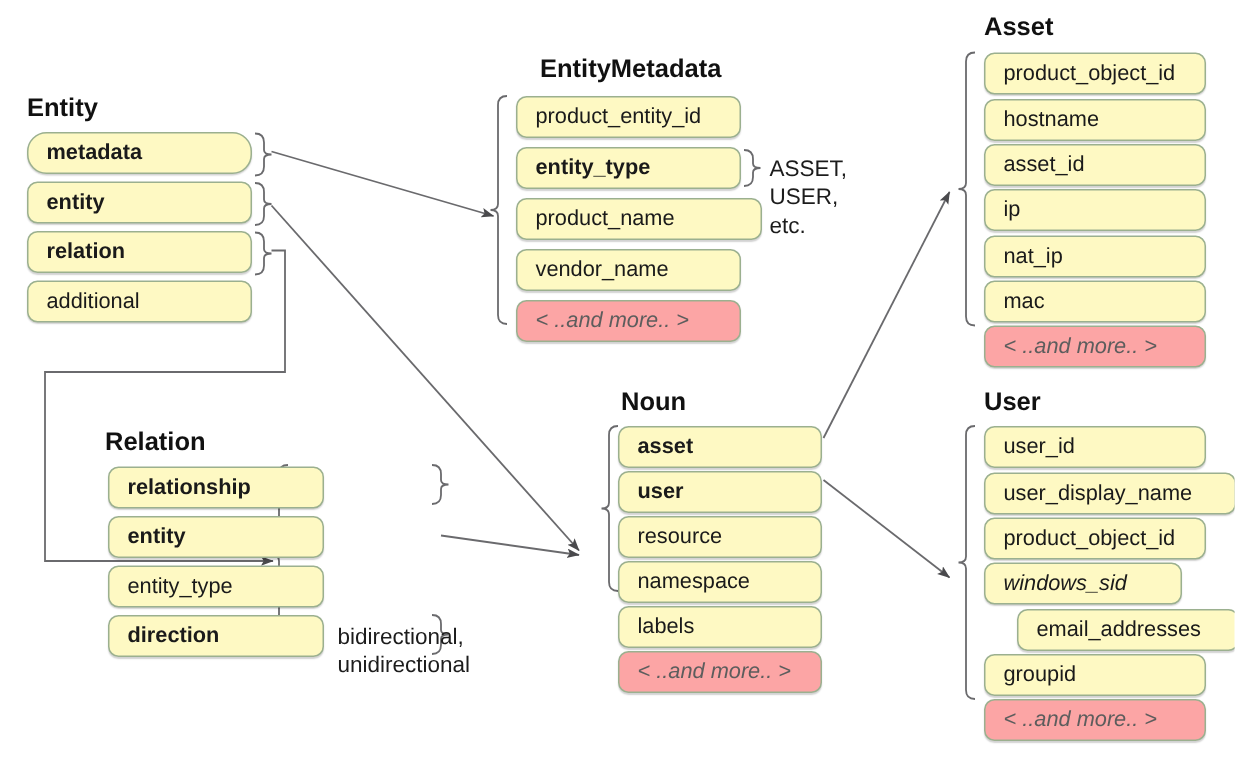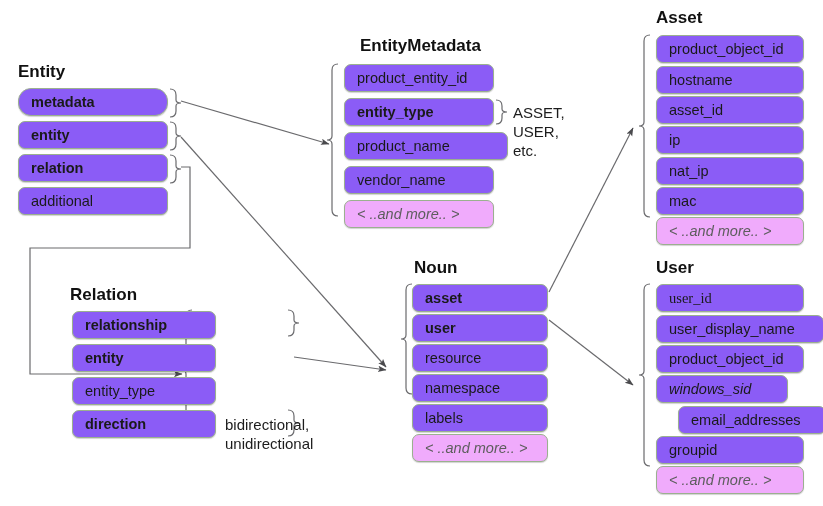--- a/index.html
+++ b/index.html
@@ -19,37 +19,37 @@
     position:absolute;
     font-weight:bold;
     font-size:17px;
     color:#111111;
     white-space:nowrap;
     letter-spacing:0px;
   }
   .field{
     position:absolute;
     box-sizing:border-box;
-    background:#8b5cf6;
+    background:#fef9c3;
     border:1px solid #9bb08f;
     border-radius:7px;
     height:28px;
     line-height:26px;
     font-size:14.5px;
     padding-left:12px;
     color:#1a1a1a;
     box-shadow:0 1px 1px rgba(0,0,0,0.18);
     white-space:nowrap;
     overflow:hidden;
   }
   .field.bold{font-weight:bold;}
   .field.more{
     font-style:italic;
     color:#5d5d5d;
-    background:#f0abfc;
+    background:#fca5a5;
   }
   .note{
     position:absolute;
     font-size:15px;
     color:#1c1c1c;
     line-height:19px;
     white-space:pre;
   }
 </style>
 </head>
@@ -126,21 +126,21 @@
     <div class="field" style="left:656px;top:66px;width:148px;">hostname</div>
     <div class="field" style="left:656px;top:96px;width:148px;">asset_id</div>
     <div class="field" style="left:656px;top:126px;width:148px;">ip</div>
     <div class="field" style="left:656px;top:157px;width:148px;">nat_ip</div>
     <div class="field" style="left:656px;top:187px;width:148px;">mac</div>
     <div class="field more" style="left:656px;top:217px;width:148px;">&lt; ..and more.. &gt;</div>
   </div>
 
   <div class="group">
     <div class="group-title" style="left:656px;top:258px;">User</div>
-    <div class="field" style="left:656px;top:284px;width:148px;font-family:Liberation Serif, serif;">user_id</div>
+    <div class="field" style="left:656px;top:284px;width:148px;">user_id</div>
     <div class="field" style="left:656px;top:315px;width:168px;">user_display_name</div>
     <div class="field" style="left:656px;top:345px;width:148px;">product_object_id</div>
     <div class="field" style="left:656px;top:375px;width:132px;font-style:italic;">windows_sid</div>
     <div class="field" style="left:656px;top:406px;width:148px;margin-left:22px;">email_addresses</div>
     <div class="field" style="left:656px;top:436px;width:148px;">groupid</div>
     <div class="field more" style="left:656px;top:466px;width:148px;">&lt; ..and more.. &gt;</div>
   </div>
 
   <div class="group">
     <div class="group-title" style="left:414px;top:258px;">Noun</div>

